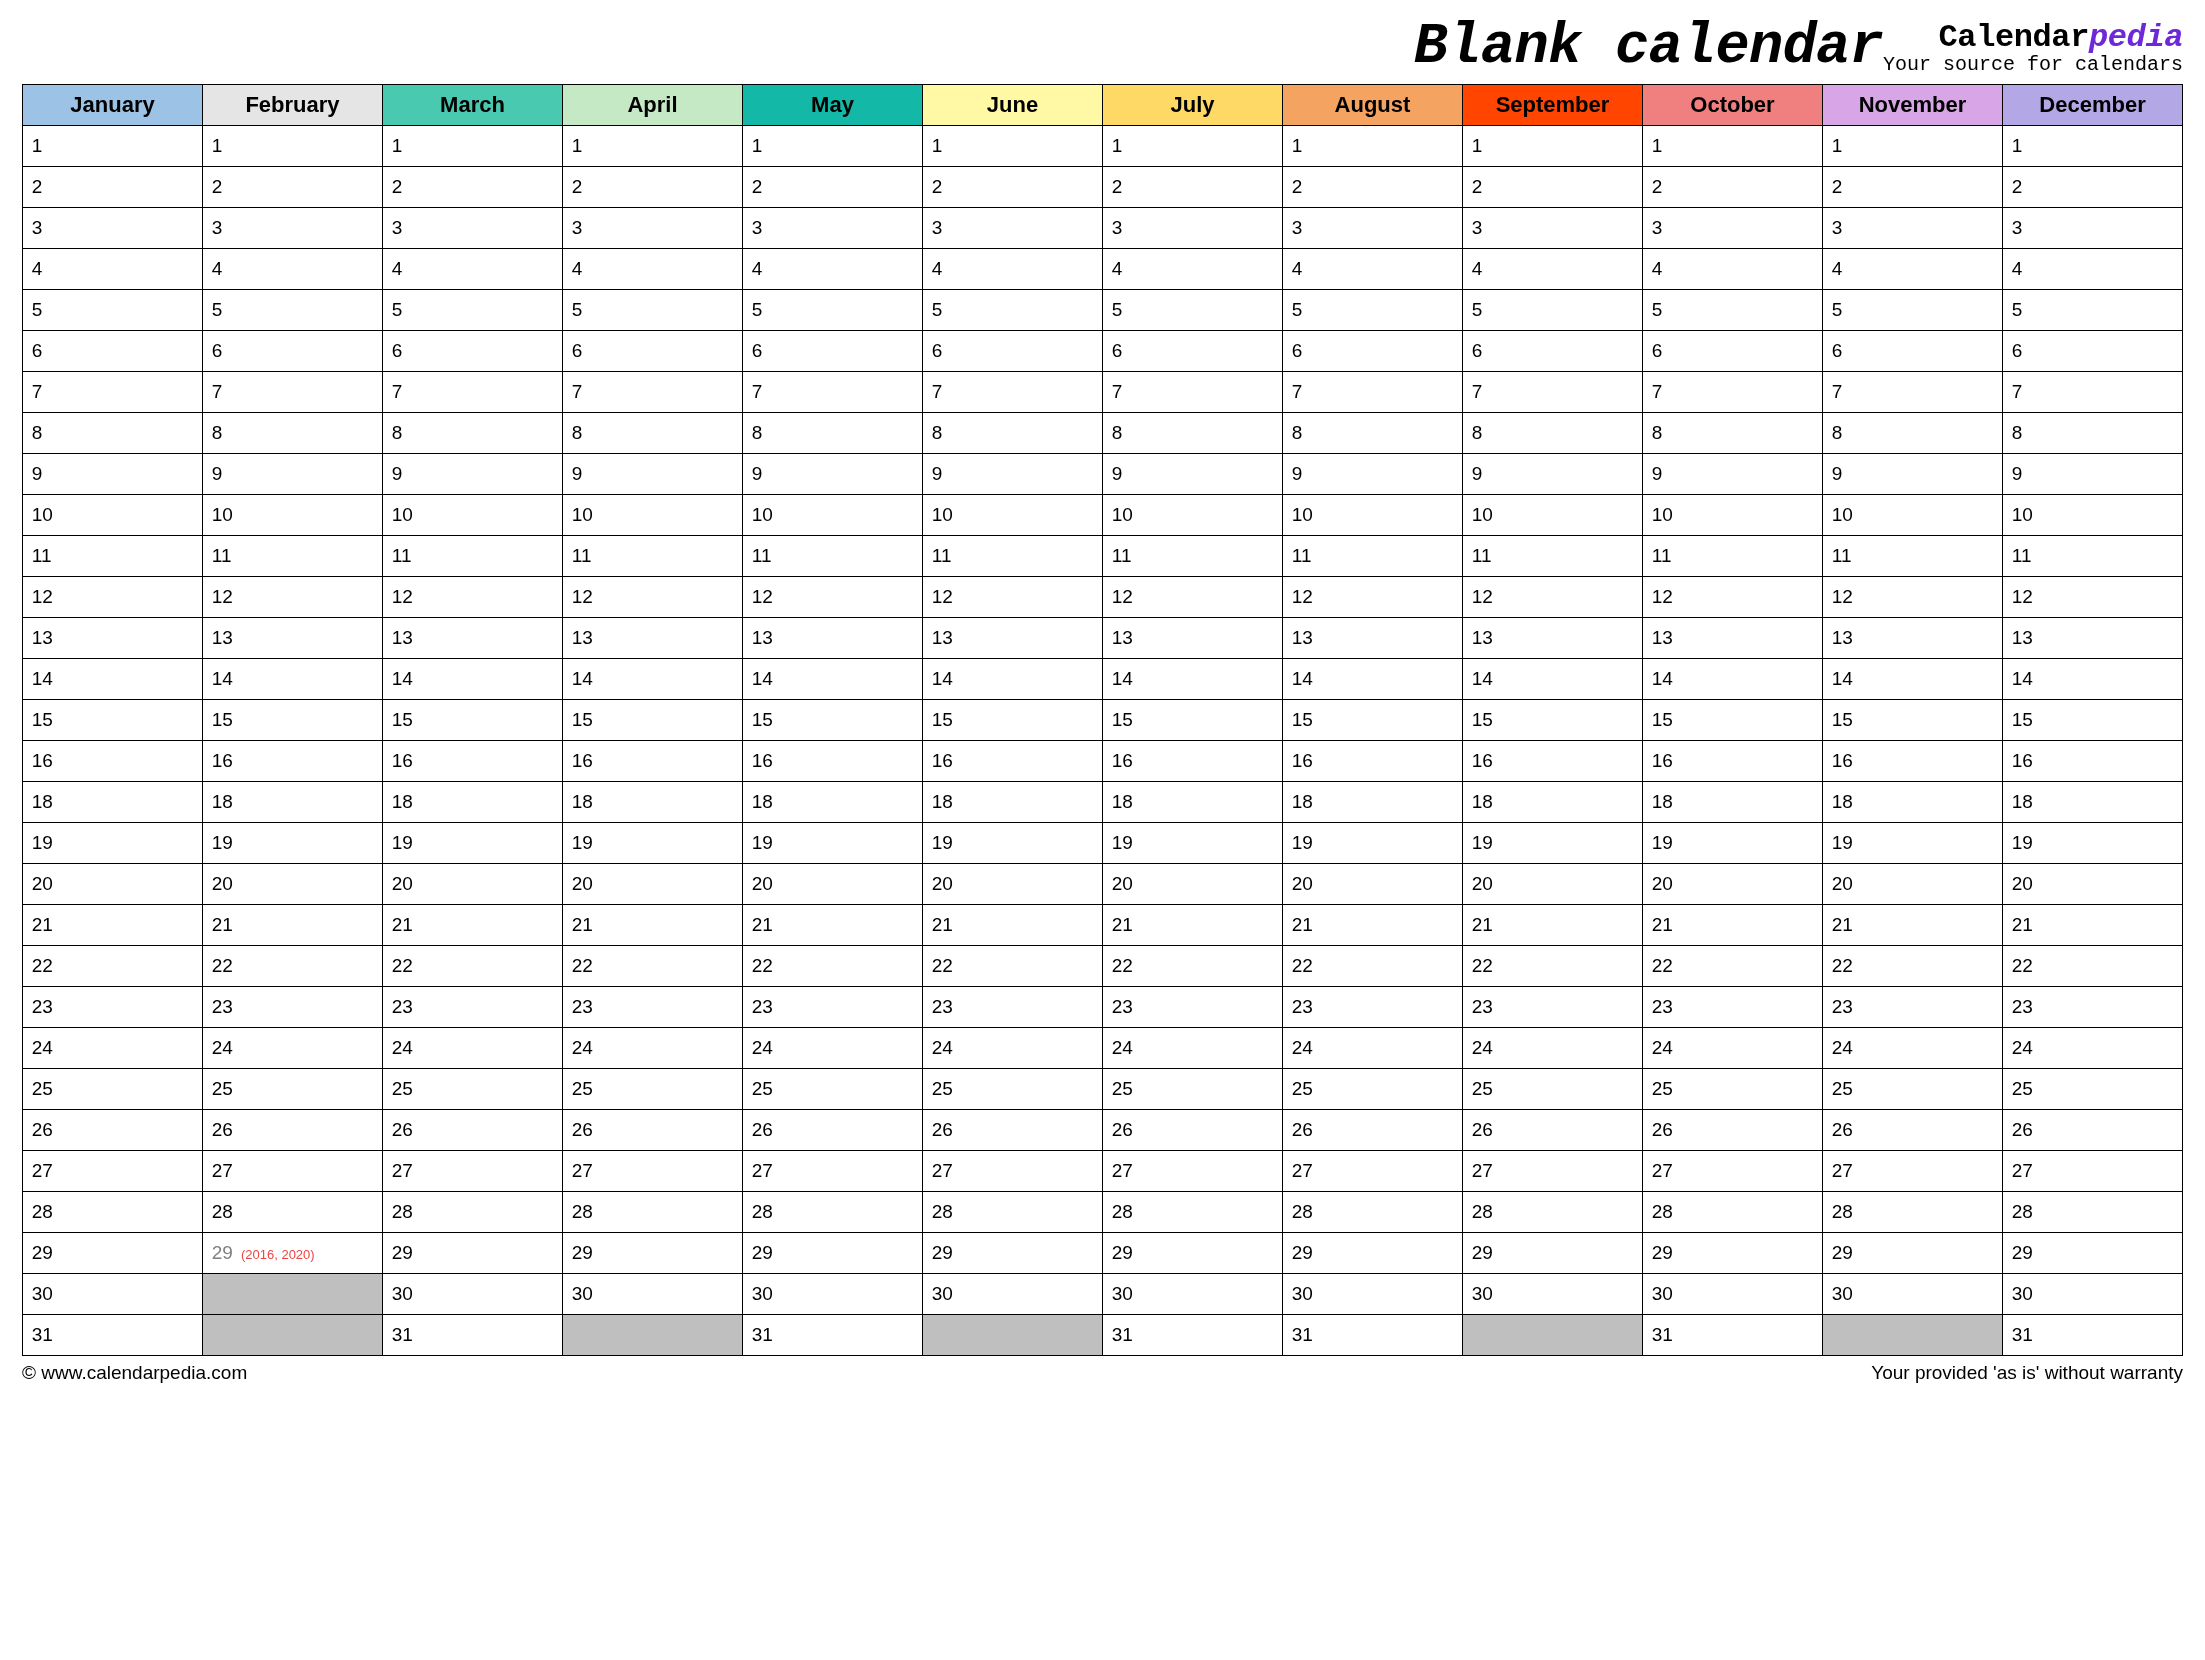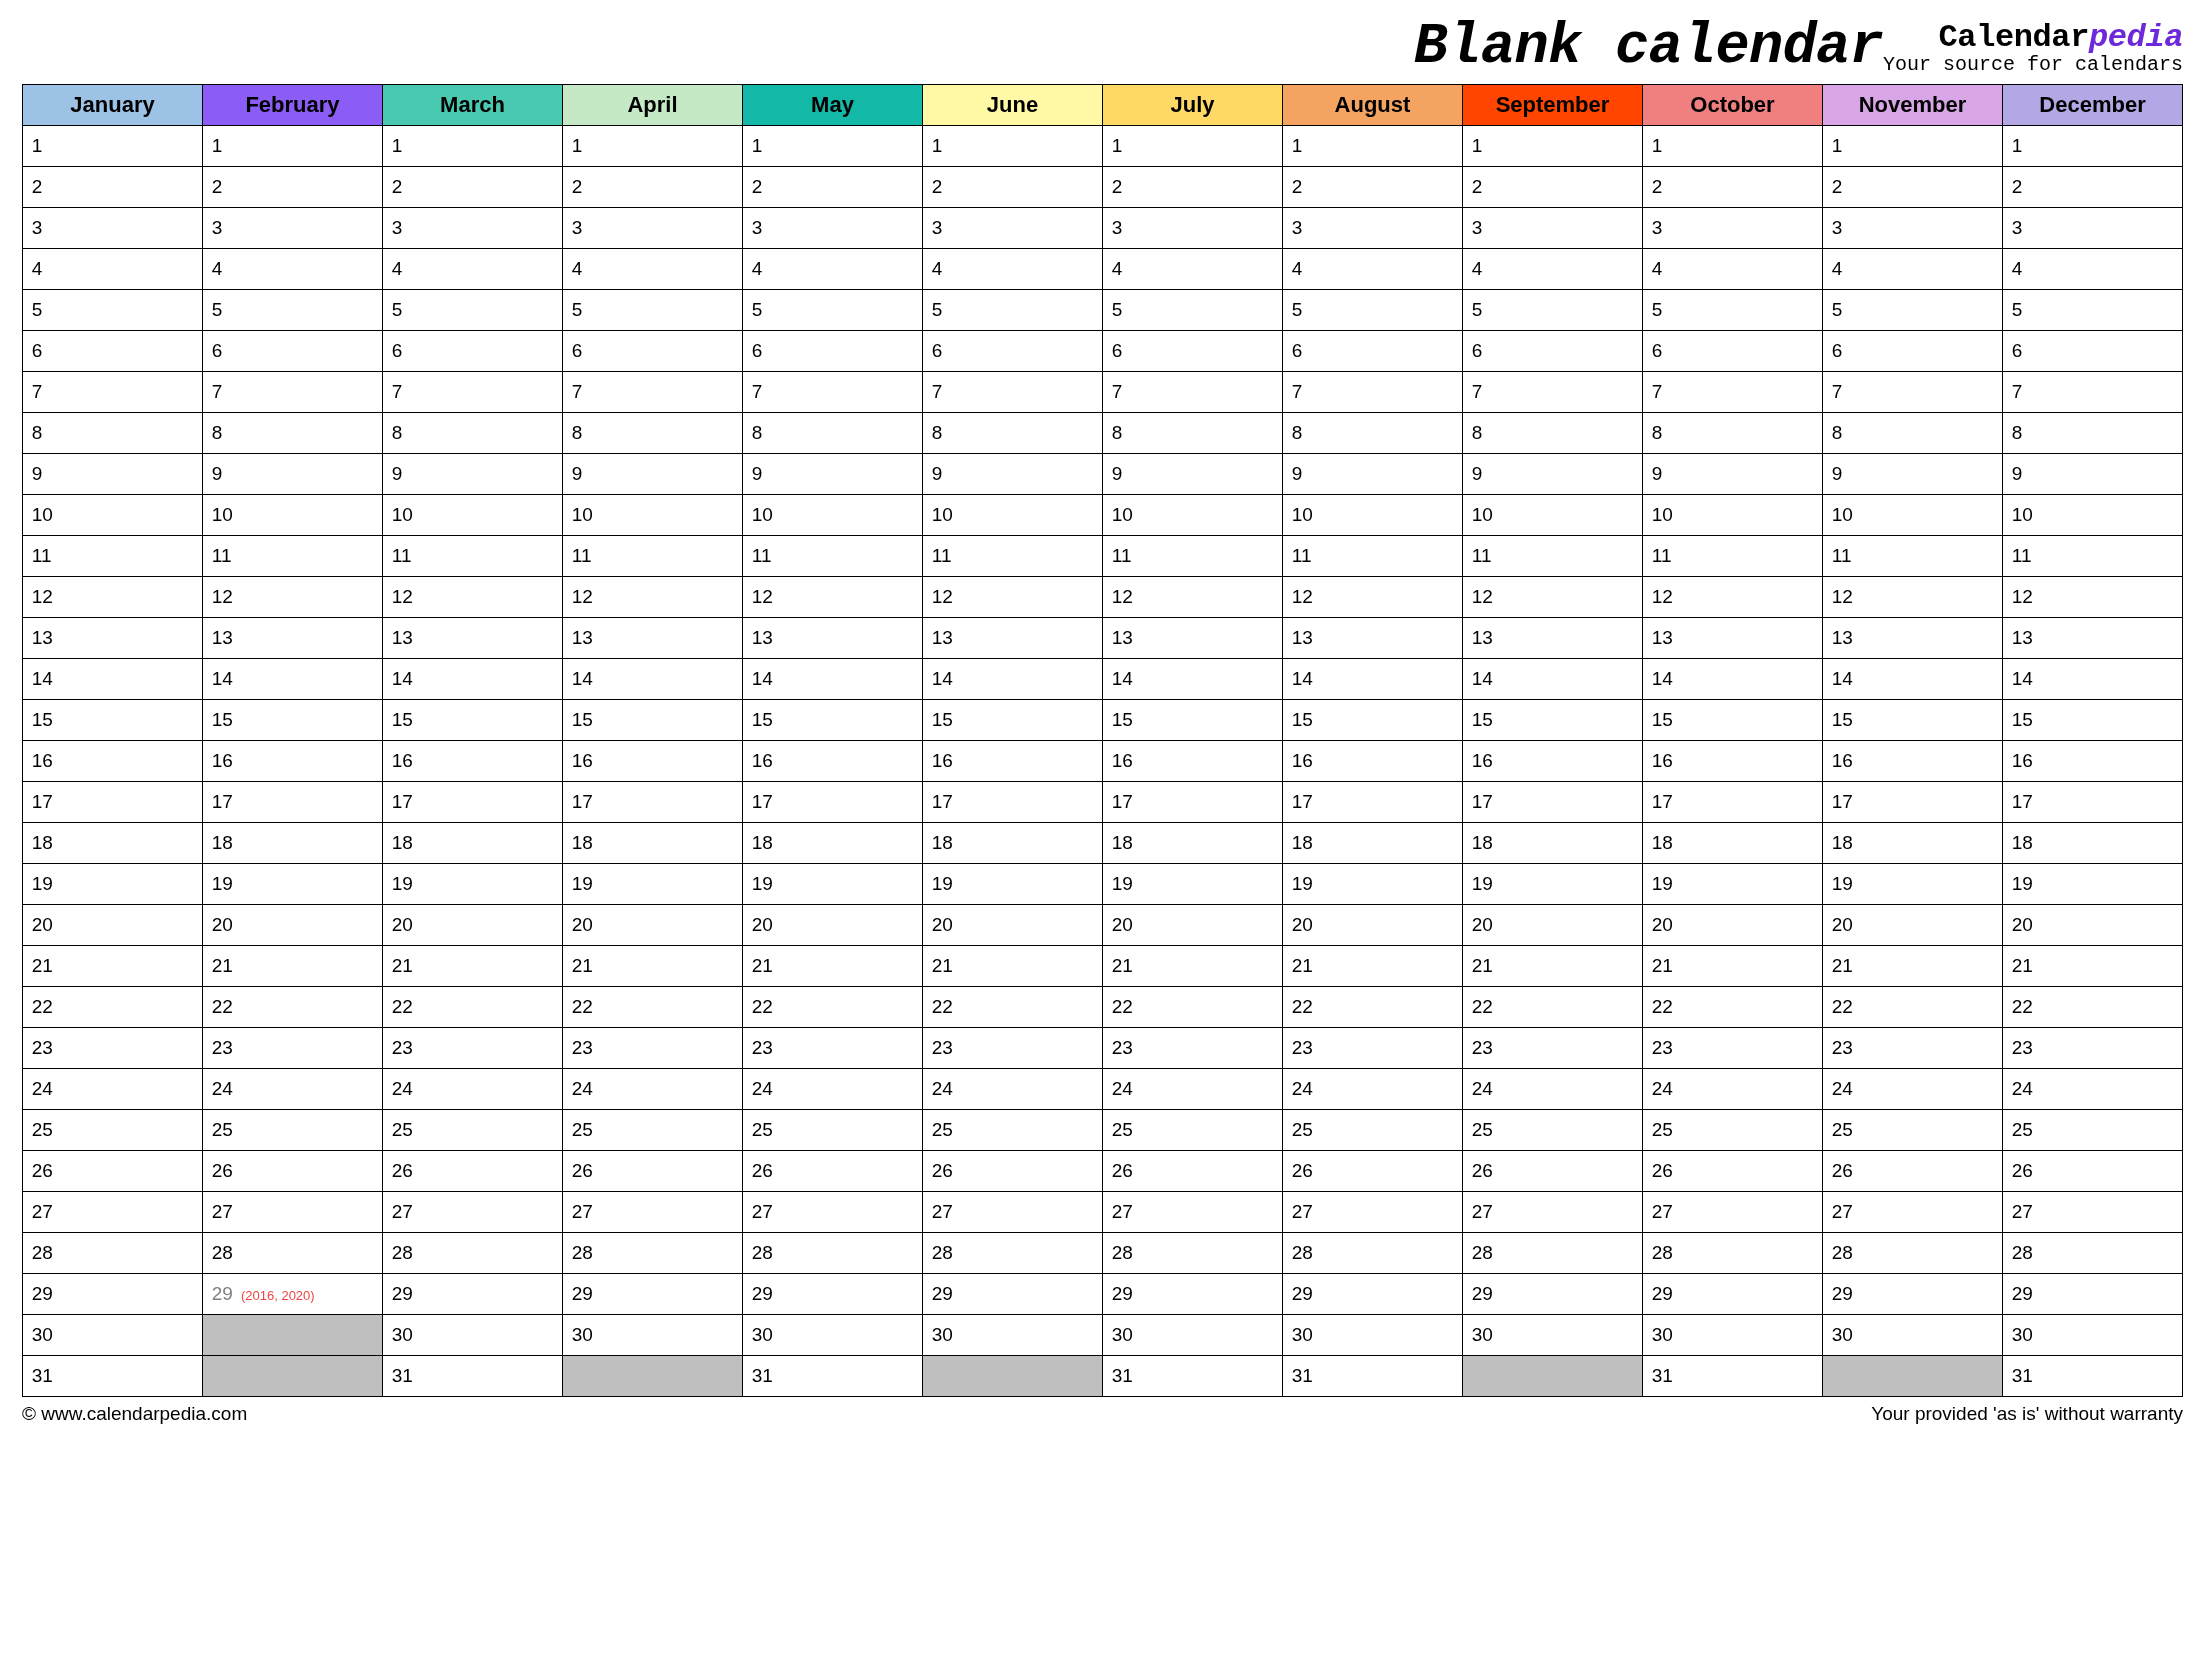--- a/index.html
+++ b/index.html
@@ -83,21 +83,21 @@
       <span>Calendar</span><span class="accent">pedia</span>
     </div>
     <div class="brand-tag">Your source for calendars</div>
   </div>
 </div>
 
 <table class="cal">
   <thead>
     <tr id="month-row">
         <th style="background: rgb(156, 195, 230);">January</th>
-        <th style="background: #8b5cf6;">February</th>
+        <th style="background: #e5e5e5;">February</th>
         <th style="background: rgb(72, 201, 176);">March</th>
         <th style="background: rgb(197, 232, 197);">April</th>
         <th style="background: #14b8a6;">May</th>
         <th style="background: rgb(255, 249, 166);">June</th>
         <th style="background: rgb(255, 217, 102);">July</th>
         <th style="background: rgb(244, 164, 96);">August</th>
         <th style="background: rgb(255, 69, 0);">September</th>
         <th style="background: rgb(240, 128, 128);">October</th>
         <th style="background: rgb(216, 166, 230);">November</th>
         <th style="background: rgb(180, 167, 230);">December</th>
@@ -322,34 +322,20 @@
         <td>16</td>
         <td>16</td>
         <td>16</td>
         <td>16</td>
         <td>16</td>
         <td>16</td>
         <td>16</td>
         <td>16</td>
       </tr>
       <tr>
-        <td>17</td>
-        <td>17</td>
-        <td>17</td>
-        <td>17</td>
-        <td>17</td>
-        <td>17</td>
-        <td>17</td>
-        <td>17</td>
-        <td>17</td>
-        <td>17</td>
-        <td>17</td>
-        <td>17</td>
-      </tr>
-      <tr>
         <td>18</td>
         <td>18</td>
         <td>18</td>
         <td>18</td>
         <td>18</td>
         <td>18</td>
         <td>18</td>
         <td>18</td>
         <td>18</td>
         <td>18</td>

